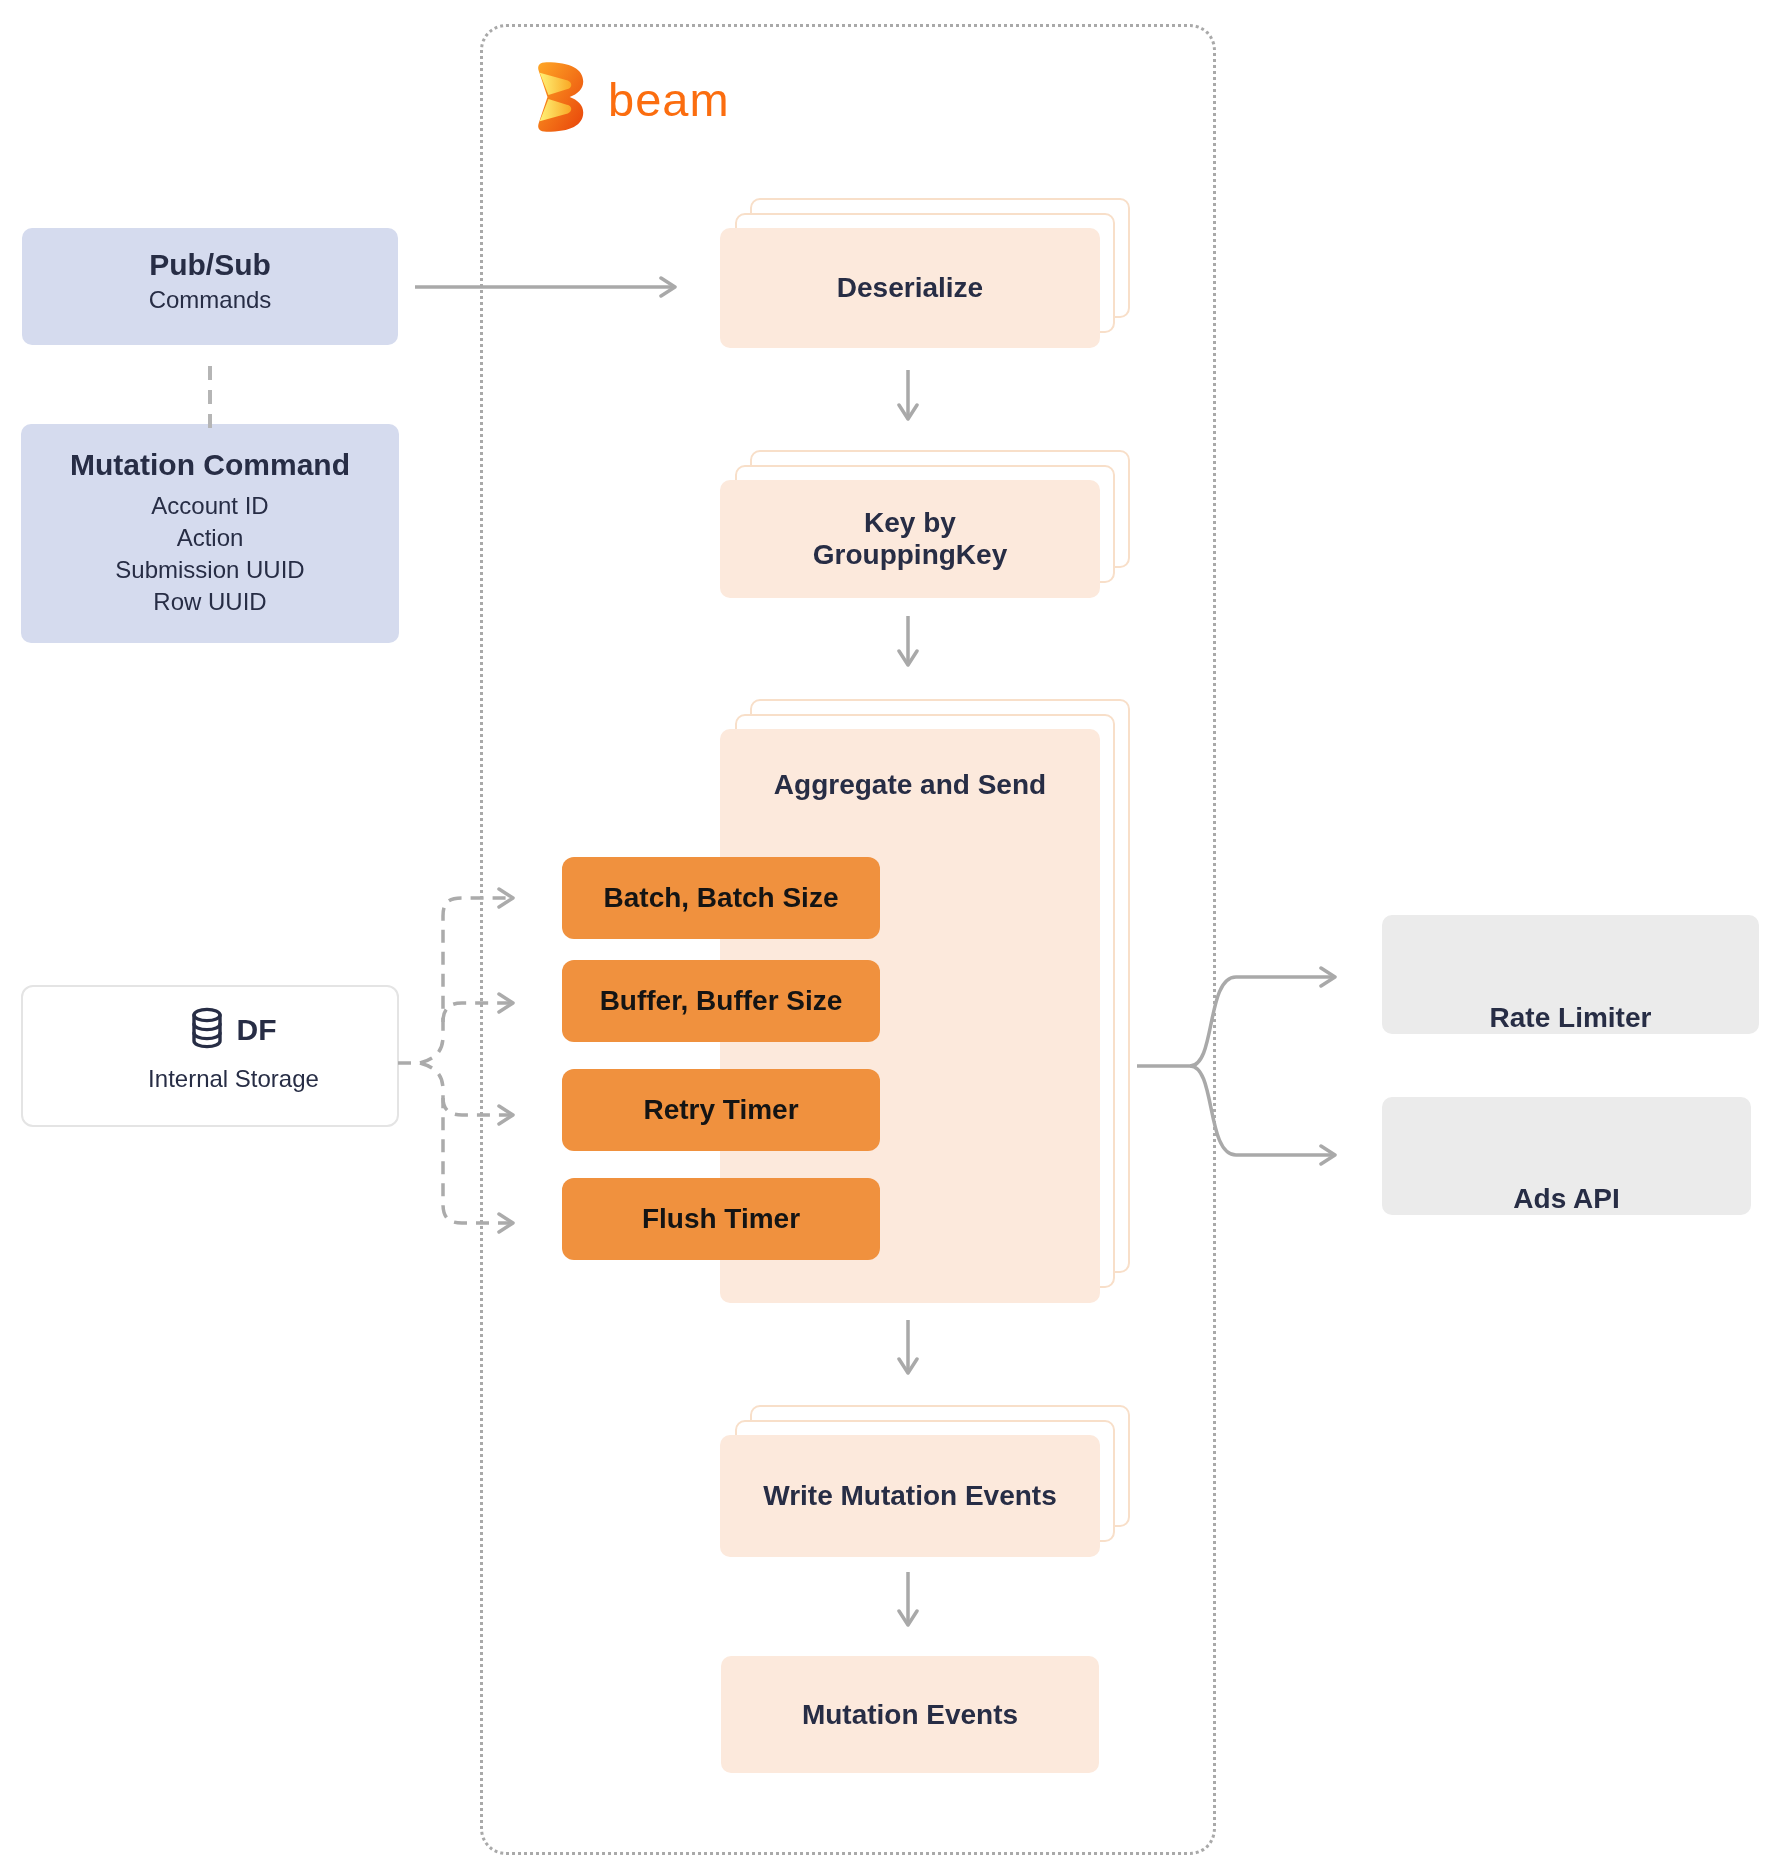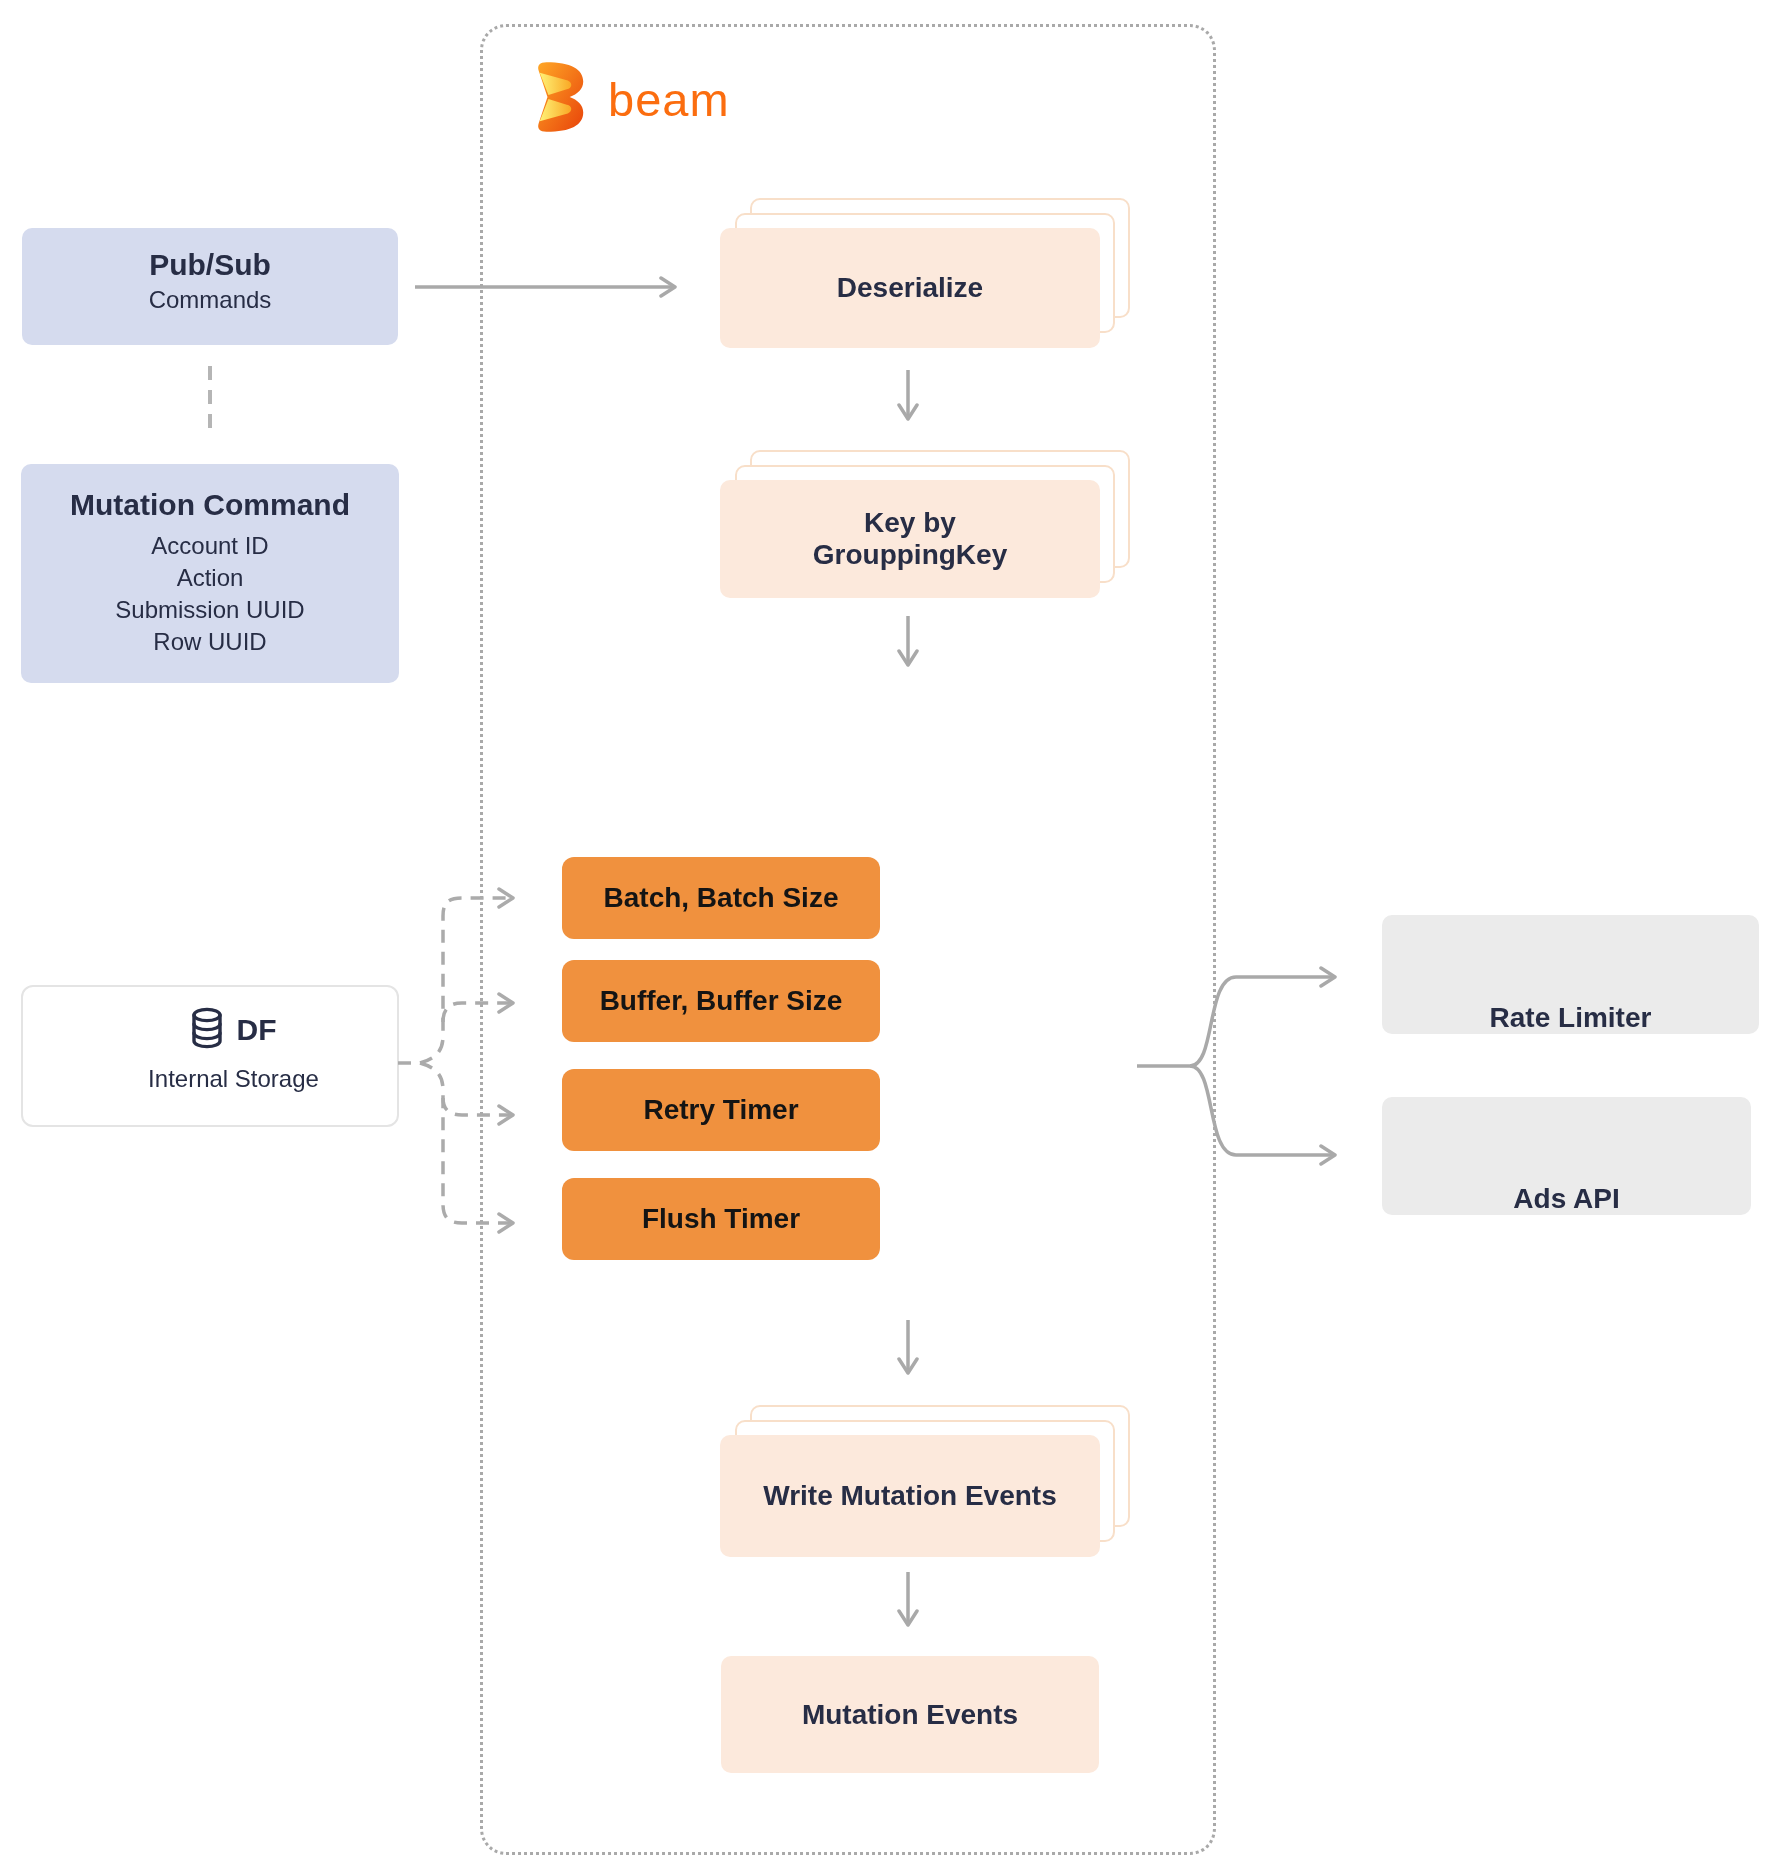--- a/index.html
+++ b/index.html
@@ -83,21 +83,21 @@
       </svg>
     </span>
     <span class="wordmark">beam</span>
   </div>
 
   <div class="box periwinkle" style="left:22px;top:228px;width:376px;height:117px;padding-top:18px;">
     <div class="box-title">Pub/Sub</div>
     <div class="box-sub">Commands</div>
   </div>
 
-  <div class="box periwinkle" style="left:21px;top:464px;width:378px;height:219px;padding-top:22px;text-align:center;">
+  <div class="box periwinkle" style="left:21px;top:424px;width:378px;height:219px;padding-top:22px;text-align:center;">
     <div class="box-title" style="margin-bottom:6px;">Mutation Command</div>
     <div class="fields">Account ID</div>
     <div class="fields">Action</div>
     <div class="fields">Submission UUID</div>
     <div class="fields">Row UUID</div>
   </div>
 
   <div class="whitebox" style="left:21px;top:985px;width:378px;height:142px;">
     <div class="df-row">
       <span>
@@ -125,20 +125,27 @@
 
   <div class="stack z-cards" style="left:720px;top:480px;width:380px;height:118px;border-radius:9px;">
     <div class="back b2"></div>
     <div class="back b1"></div>
     <div class="face">
       <span class="big-label">Key by</span>
       <span class="big-label">GrouppingKey</span>
     </div>
   </div>
 
+  <div class="stack z-cards" style="left:720px;top:729px;width:380px;height:574px;">
+    <div class="back b2"></div>
+    <div class="back b1"></div>
+    <div class="face top-align">
+        <span class="big-label">Aggregate and Send</span>
+      </div>
+  </div>
 
   <div class="stack z-cards" style="left:720px;top:1435px;width:380px;height:122px;">
     <div class="back b2"></div>
     <div class="back b1"></div>
     <div class="face">
         <span class="big-label">Write Mutation Events</span>
       </div>
   </div>
 
   <div class="single-card z-cards" style="left:721px;top:1656px;width:378px;height:117px;">

